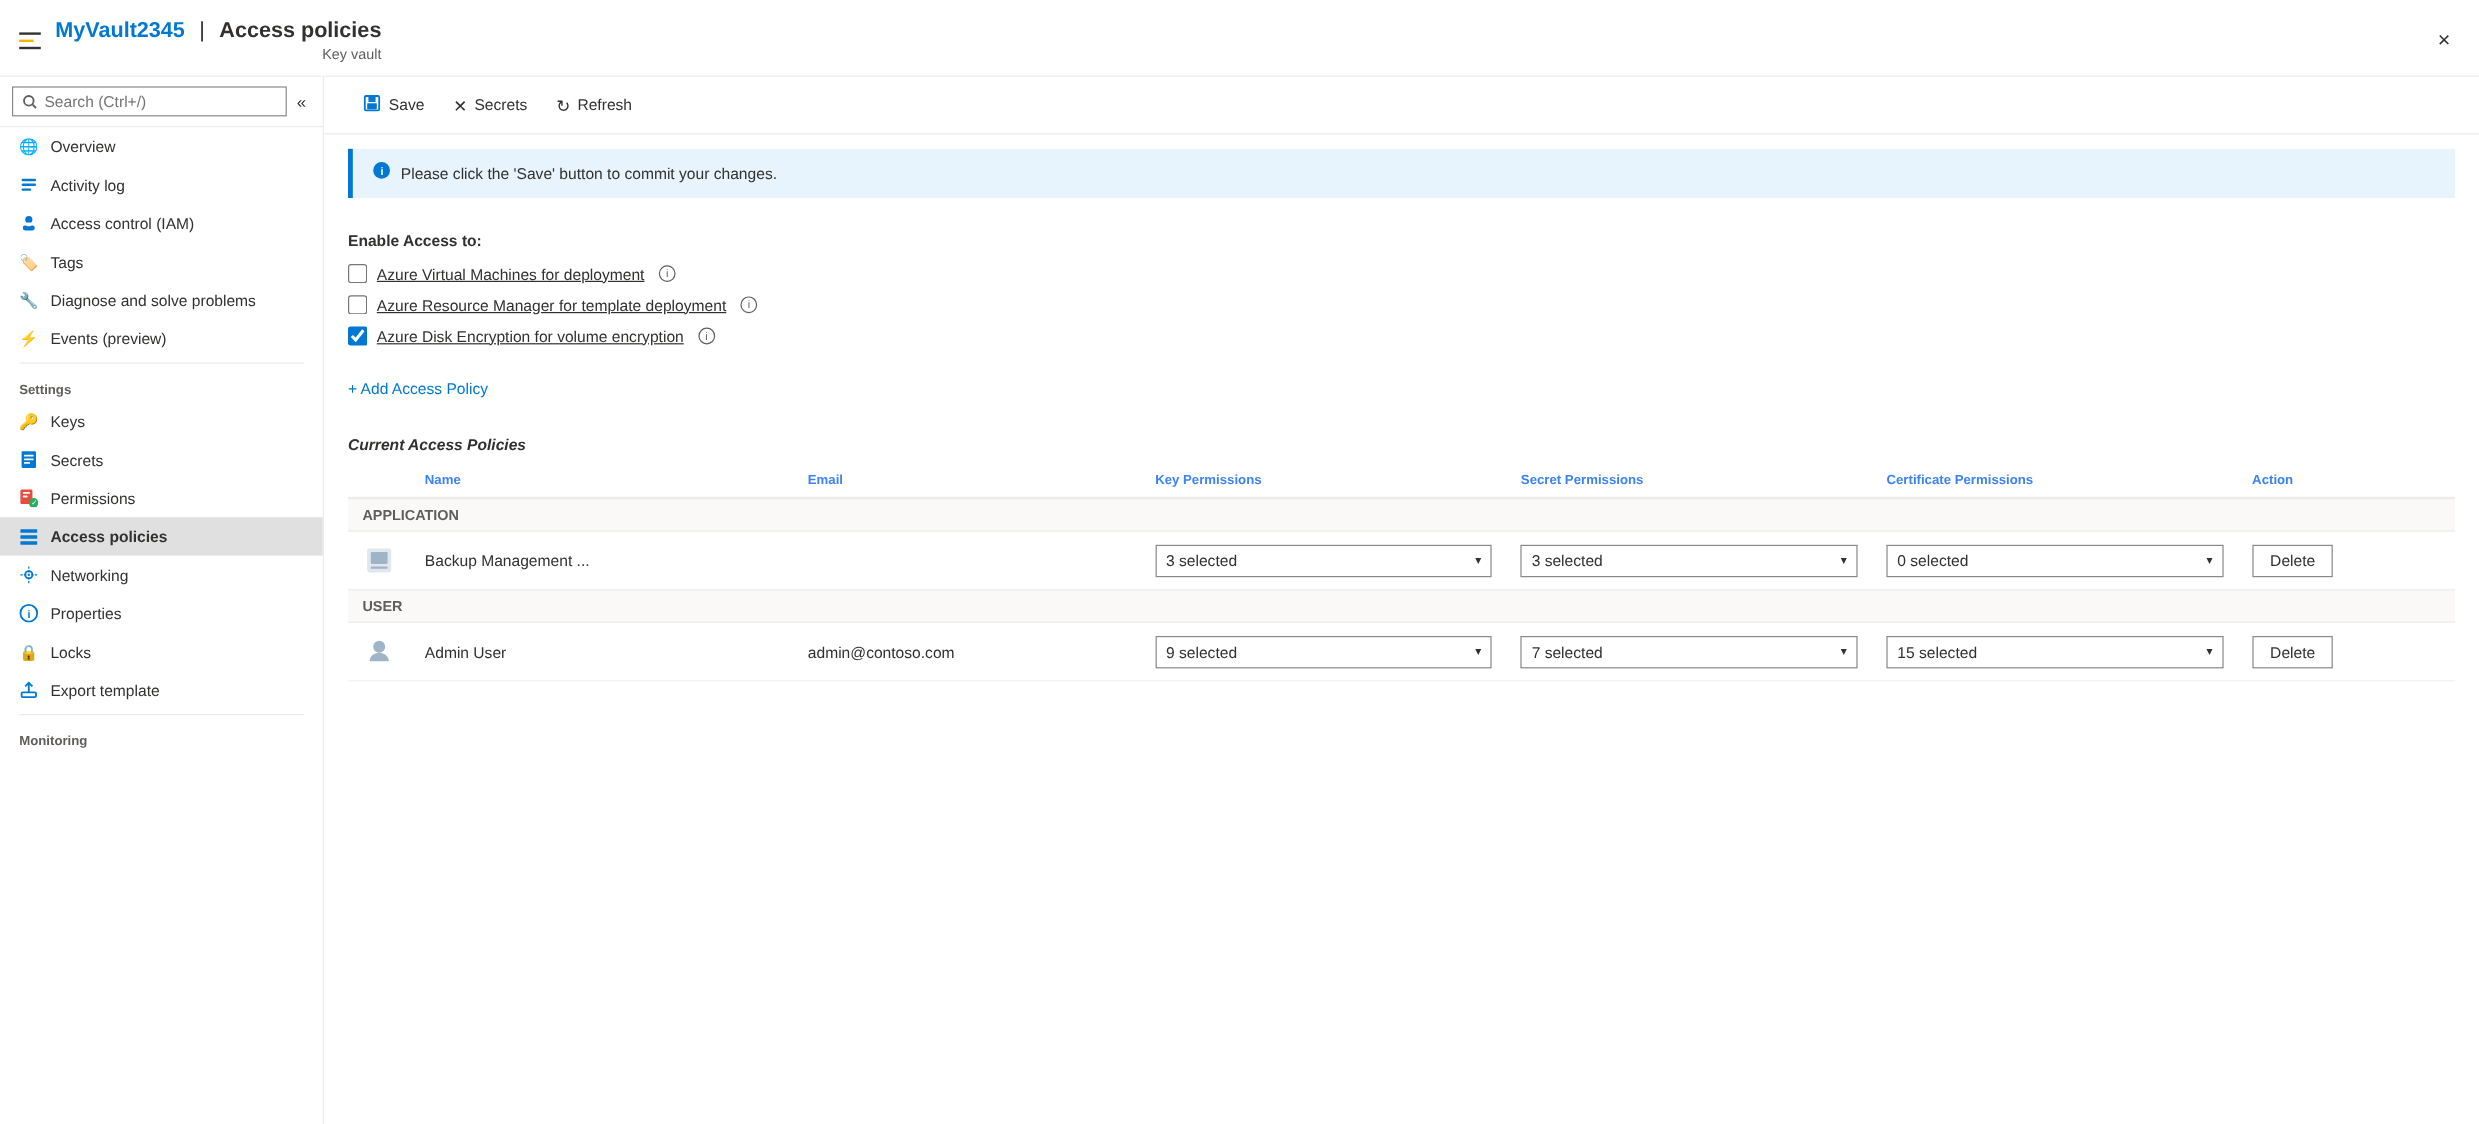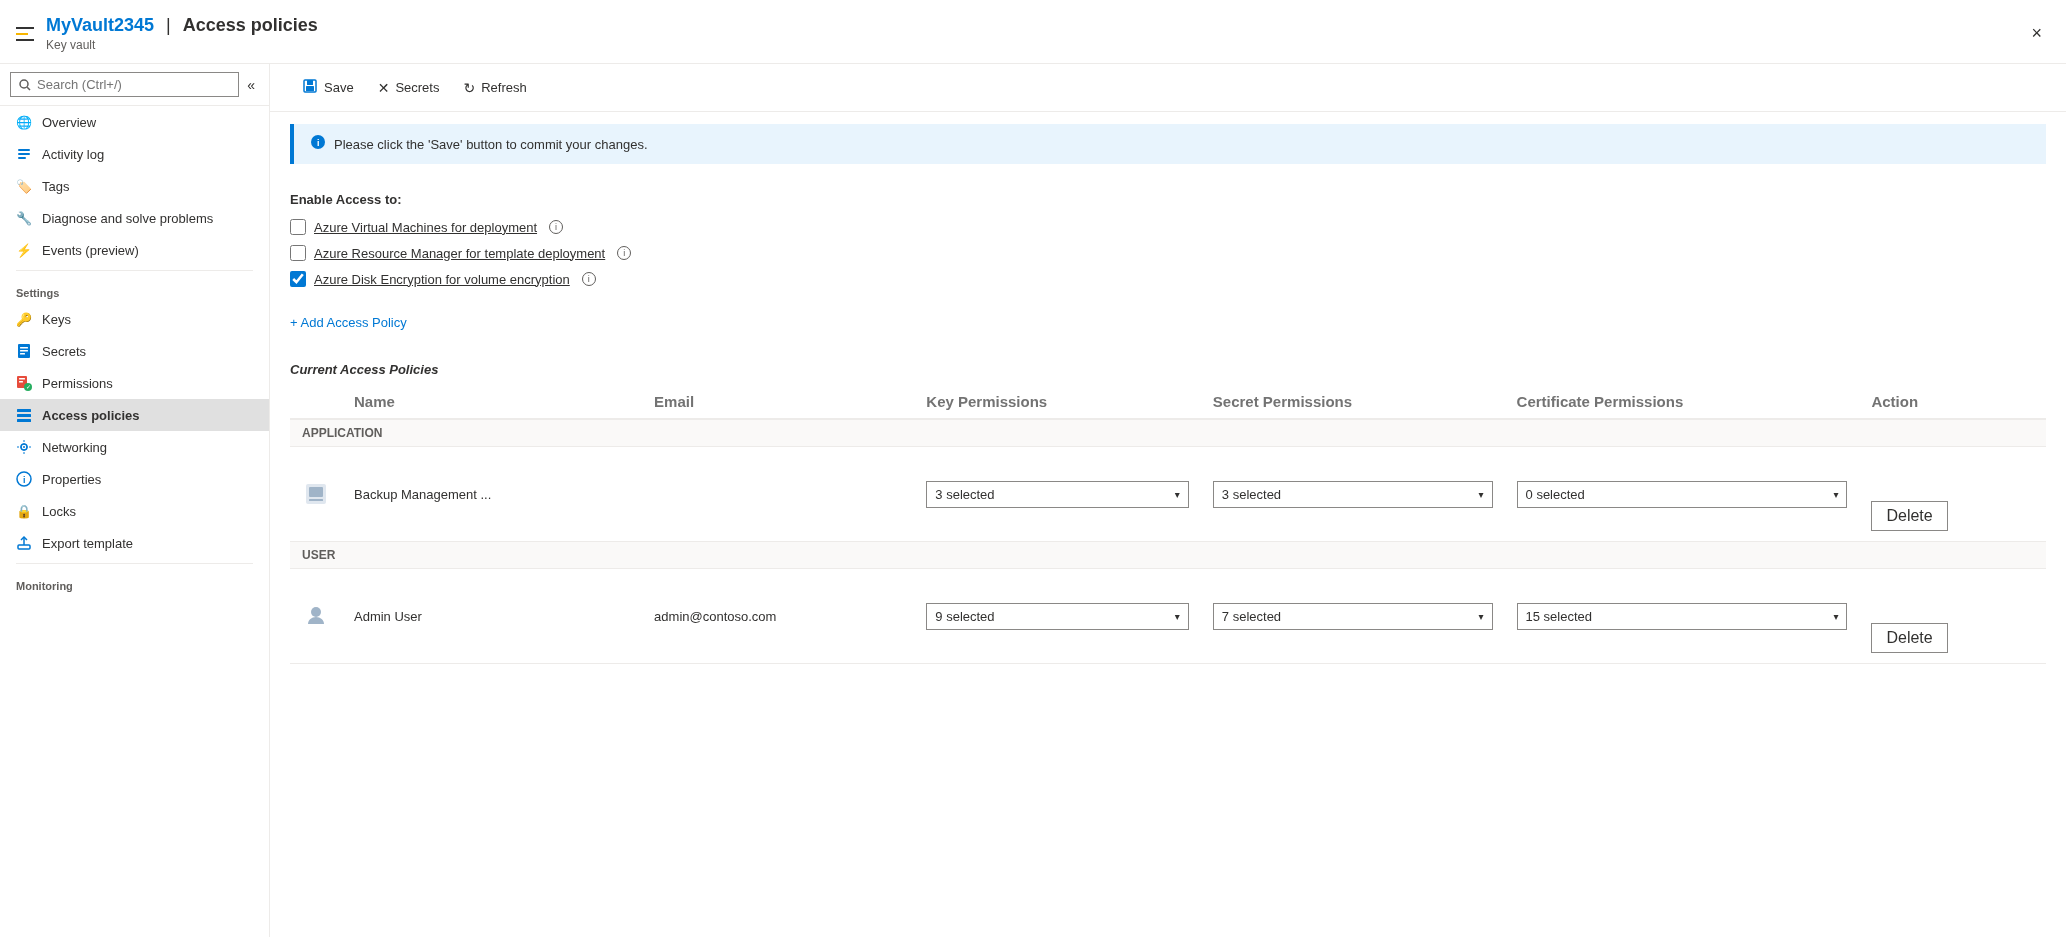--- a/index.html
+++ b/index.html
@@ -12,21 +12,21 @@
       height: 64px;
       gap: 24px;
     }
     .header-left { display: flex; align-items: center; gap: 12px; }
     .hamburger-icon { display: flex; flex-direction: column; gap: 4px; cursor: pointer; }
     .hamburger-icon span { display: block; width: 18px; height: 2px; background: #333; }
     .hamburger-icon .line-yellow { background: #f7b500; width: 12px; }
     .header-title { font-size: 18px; font-weight: 600; color: #0078d4; }
     .header-separator { font-size: 18px; font-weight: 300; color: #323130; margin: 0 8px; }
     .header-page-title { font-size: 18px; font-weight: 600; color: #323130; }
-    .header-subtitle { font-size: 12px; color: #605e5c; margin-top: 2px; }
+    .header-subtitle { font-size: 12px; color: #605e5c; margin-top: 2px; text-align: right; }
     .close-btn { background: none; border: none; cursor: pointer; font-size: 18px; color: #323130; padding: 4px 8px; }
 
     
     .layout { display: flex; height: calc(100vh - 64px); }
 
     
     .sidebar {
       width: 270px; min-width: 270px; border-right: 1px solid #edebe9;
       overflow-y: auto; background: #fff;
     }
@@ -87,39 +87,39 @@
       font-size: 9px; color: #605e5c; cursor: pointer; margin-left: 4px; }
 
     .add-policy-link { color: #0078d4; cursor: pointer; font-size: 13px; margin: 12px 0 16px 0; display: inline-block; }
 
     .section-title { font-size: 13px; font-weight: 600; margin-bottom: 8px; color: #323130; font-style: italic; }
 
     
     .table-wrap { overflow-x: auto; }
     table { width: 100%; border-collapse: collapse; }
     th {
-      text-align: left; padding: 8px 12px; font-size: 15px;
-      font-weight: 600; color: #737373; border-bottom: 2px solid #edebe9;
+      text-align: left; padding: 8px 12px; font-size: 11px;
+      font-weight: 600; color: #3b82f6; border-bottom: 2px solid #edebe9;
     }
     td { padding: 10px 12px; font-size: 13px; color: #323130; border-bottom: 1px solid #edebe9; }
     .group-header td {
       font-size: 12px; font-weight: 700; color: #605e5c;
       background: #faf9f8; padding: 6px 12px;
       border-bottom: 1px solid #edebe9;
     }
     .select-dropdown {
       display: flex; align-items: center; justify-content: space-between;
       border: 1px solid #8a8886; padding: 5px 8px; min-width: 130px;
       cursor: pointer; background: #fff; font-size: 13px; color: #323130;
       gap: 8px;
     }
     .chevron { font-size: 10px; color: #323130; }
     .delete-btn {
       padding: 5px 14px; border: 1px solid #8a8886; background: #fff;
-      cursor: pointer; font-size: 16px; color: #323130; margin-top: 44px;
+      cursor: pointer; font-size: 13px; color: #323130;
     }
     .entity-icon { width: 28px; height: 28px; display: flex; align-items: center; justify-content: center; }
 
     
     ::-webkit-scrollbar { width: 6px; }
     ::-webkit-scrollbar-track { background: #f1f1f1; }
     ::-webkit-scrollbar-thumb { background: #c8c6c4; border-radius: 3px; }
   </style>
 </head>
 <body>
@@ -164,20 +164,30 @@
     </div>
     <div class="nav-item">
       <span class="nav-icon">
         <svg width="16" height="16" viewBox="0 0 16 16">
             <rect x="2" y="3" width="12" height="2" rx="1" fill="#0078d4"></rect>
             <rect x="2" y="7" width="12" height="2" rx="1" fill="#0078d4"></rect>
             <rect x="2" y="11" width="8" height="2" rx="1" fill="#0078d4"></rect>
           </svg>
       </span>
       <span>Activity log</span>
+    </div>
+    <div class="nav-item">
+      <span class="nav-icon">
+        <svg width="16" height="16" viewBox="0 0 16 16">
+            <circle cx="8" cy="5" r="3" fill="#0078d4"></circle>
+            <rect x="3" y="10" width="10" height="4" rx="2" fill="#0078d4"></rect>
+            <rect x="6" y="7.5" width="4" height="3" rx="1" fill="#fff"></rect>
+          </svg>
+      </span>
+      <span>Access control (IAM)</span>
     </div>
     <div class="nav-item">
       <span class="nav-icon">🏷️</span>
       <span>Tags</span>
     </div>
     <div class="nav-item">
       <span class="nav-icon">🔧</span>
       <span>Diagnose and solve problems</span>
     </div>
     <div class="nav-item">

